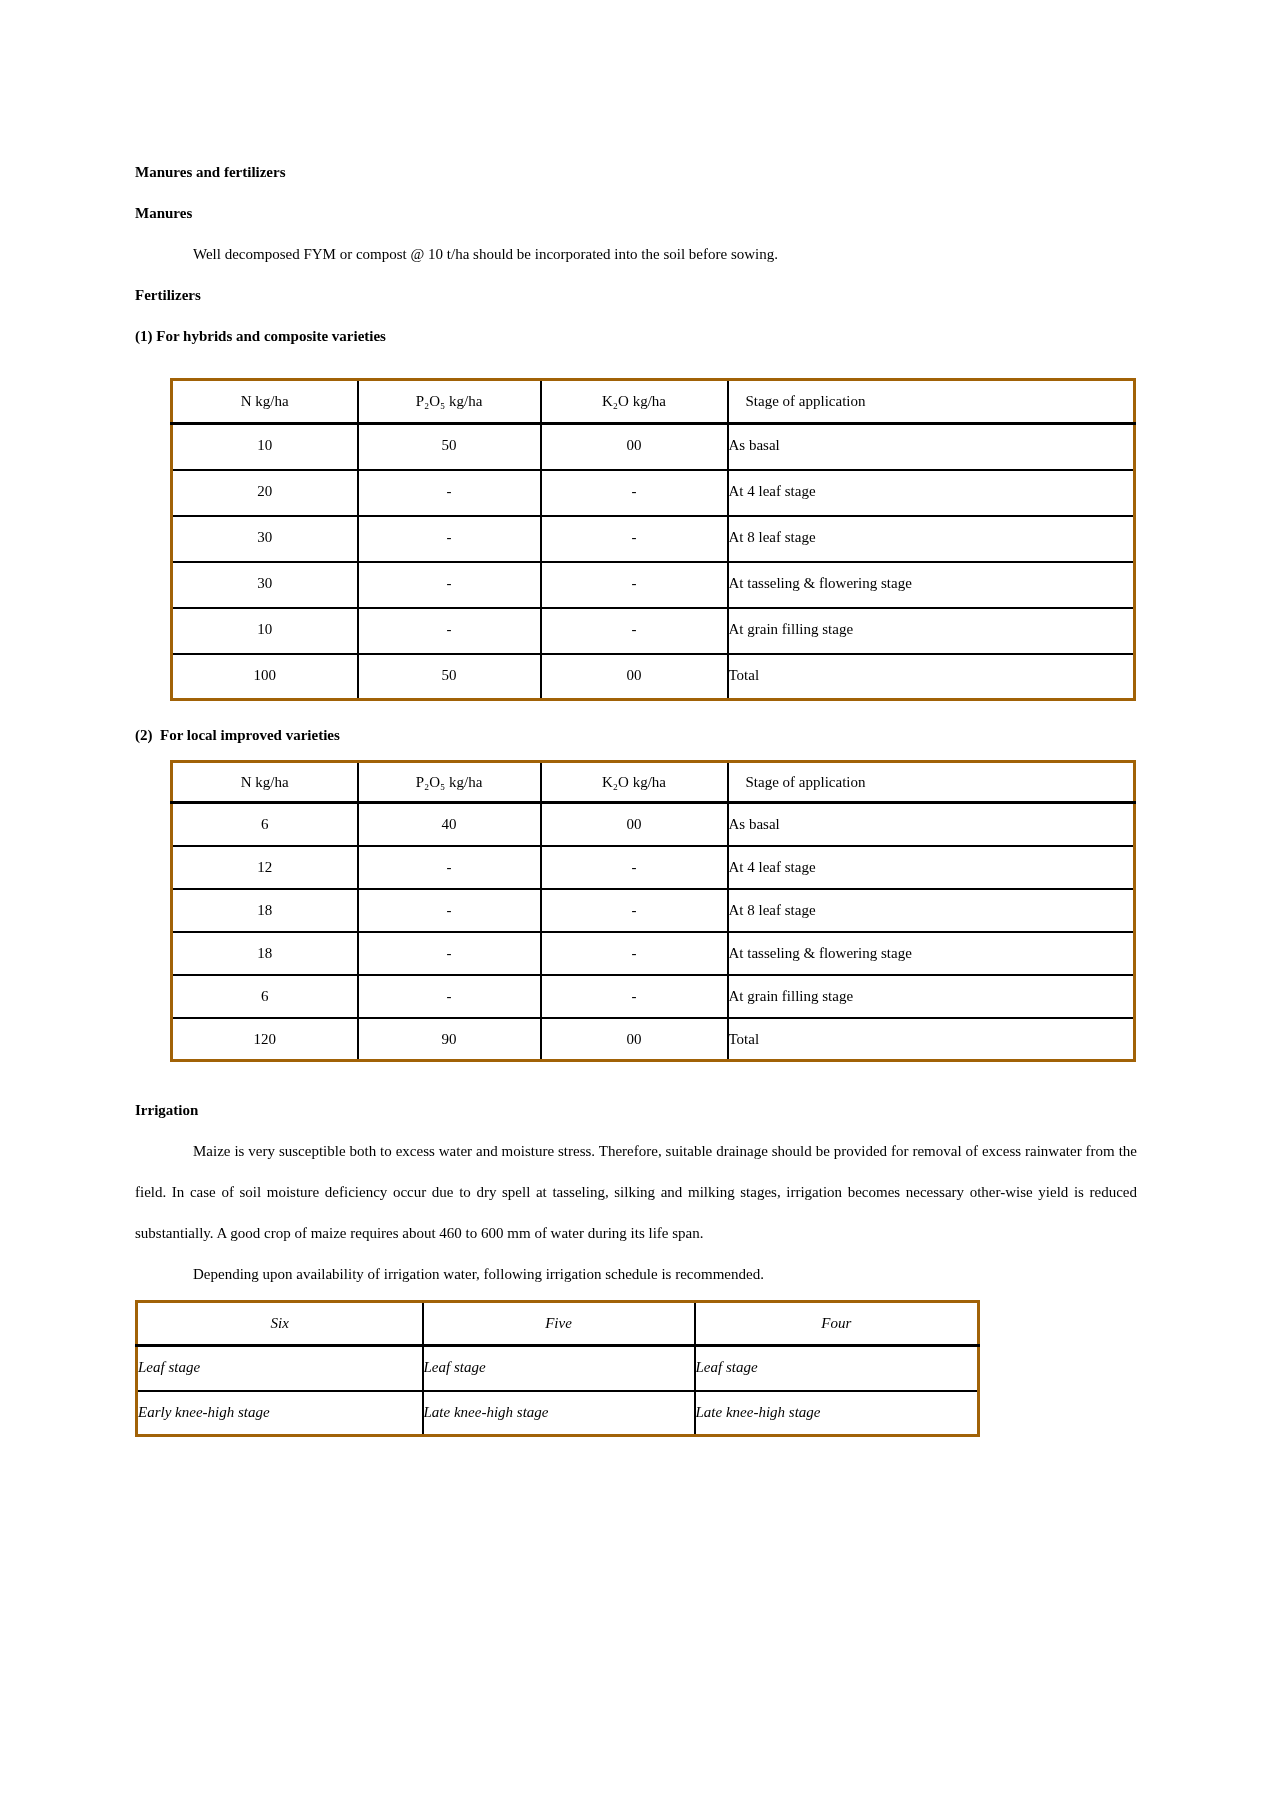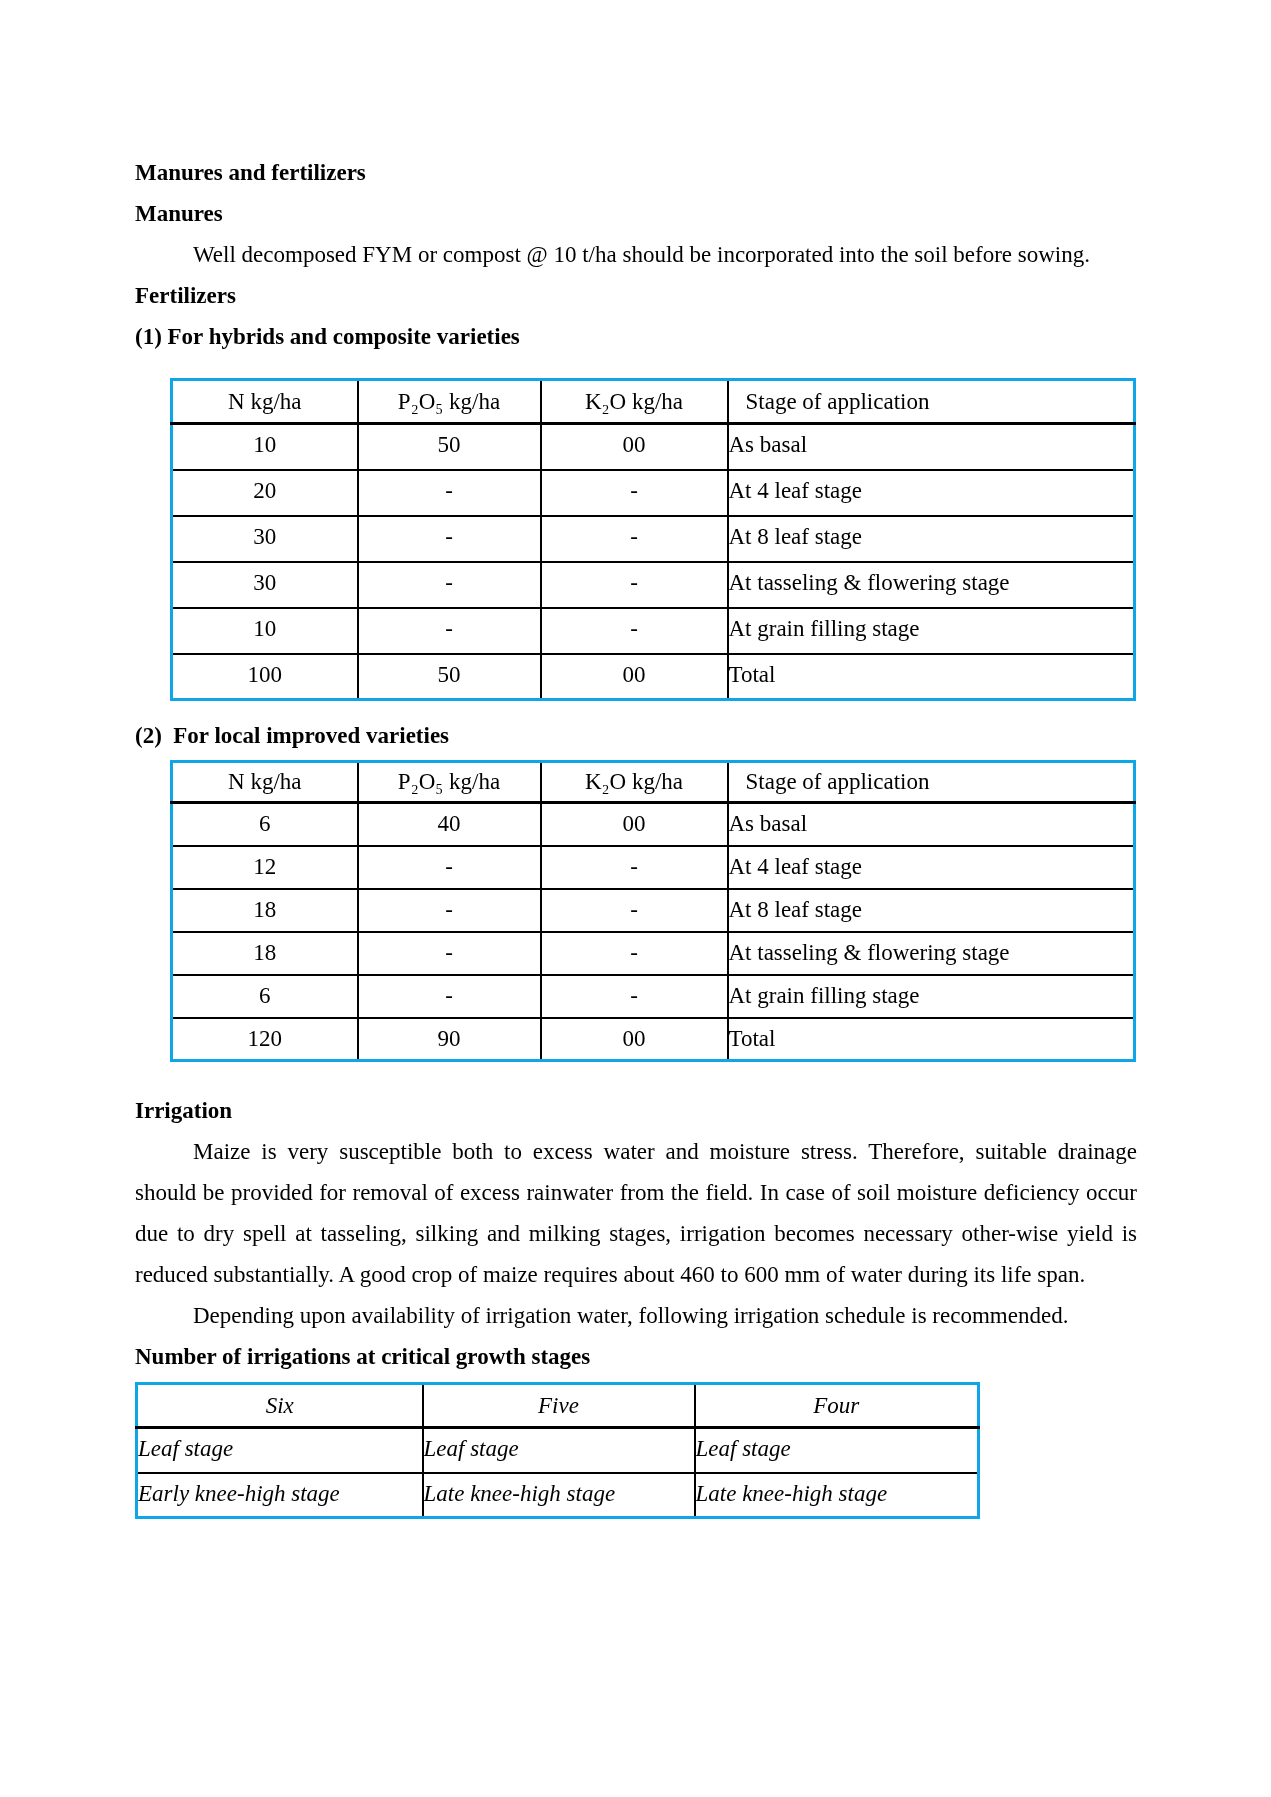--- a/index.html
+++ b/index.html
@@ -4,39 +4,39 @@
 <style>
   * { box-sizing: border-box; }
   html, body { margin: 0; padding: 0; background: #ffffff; }
   .page {
     position: relative;
     width: 1271px;
     height: 1797px;
     background: #ffffff;
     color: #000000;
     font-family: "Liberation Serif", "DejaVu Serif", serif;
-    font-size: 23px;
+    font-size: 15px;
     padding: 152px 134px 0 135px;
     overflow: hidden;
   }
   .hd {
     font-weight: 700;
     line-height: 41px;
     margin: 0;
   }
   .hd-local { white-space: pre-wrap; margin-top: 14px; }
   .para {
     margin: 0;
     line-height: 41px;
     text-align: justify;
     text-indent: 58px;
   }
   table.tbl {
     border-collapse: collapse;
-    border: 3px solid #0ea5e9;
+    border: 3px solid #a16207;
     table-layout: fixed;
   }
   table.tbl th, table.tbl td {
     border: 2px solid #000;
     font-weight: 400;
     padding: 0;
     overflow: hidden;
   }
   table.tbl thead th { border-bottom-width: 3px; }
   .fert { width: 963px; margin-left: 35px; }
@@ -200,21 +200,20 @@
 
     </tbody>
   </table>
 
   <div class="hd" id="h-irrigation">Irrigation</div>
 
   <p class="para">Maize is very susceptible both to excess water and moisture stress. Therefore, suitable drainage should be provided for removal of excess rainwater from the field. In case of soil moisture deficiency occur due to dry spell at tasseling, silking and milking stages, irrigation becomes necessary other-wise yield is reduced substantially. A good crop of maize requires about 460 to 600 mm of water during its life span.</p>
 
   <p class="para">Depending upon availability of irrigation water, following irrigation schedule is recommended.</p>
 
-  <div class="hd">Number of irrigations at critical growth stages</div>
 
   <table class="tbl irrig">
     <colgroup>
       <col style="width:286px">
         <col style="width:272px">
         <col style="width:284px">
     </colgroup>
     <thead>
       <tr>
         <th>Six</th>

